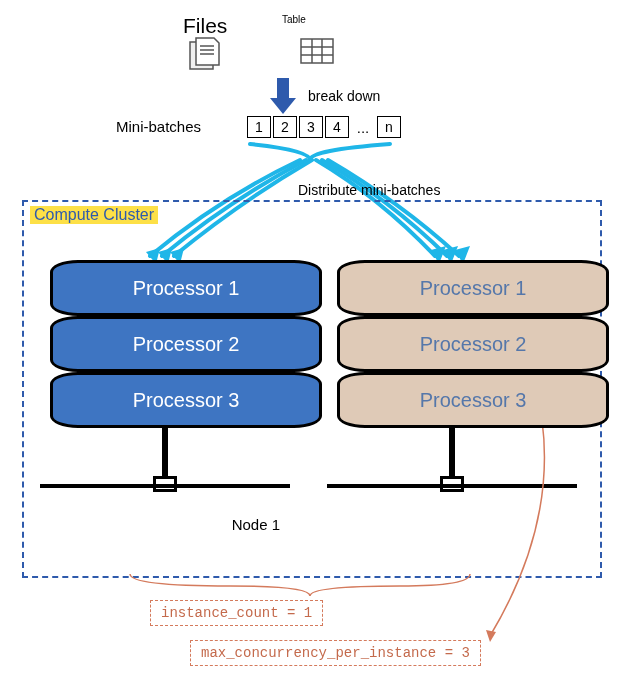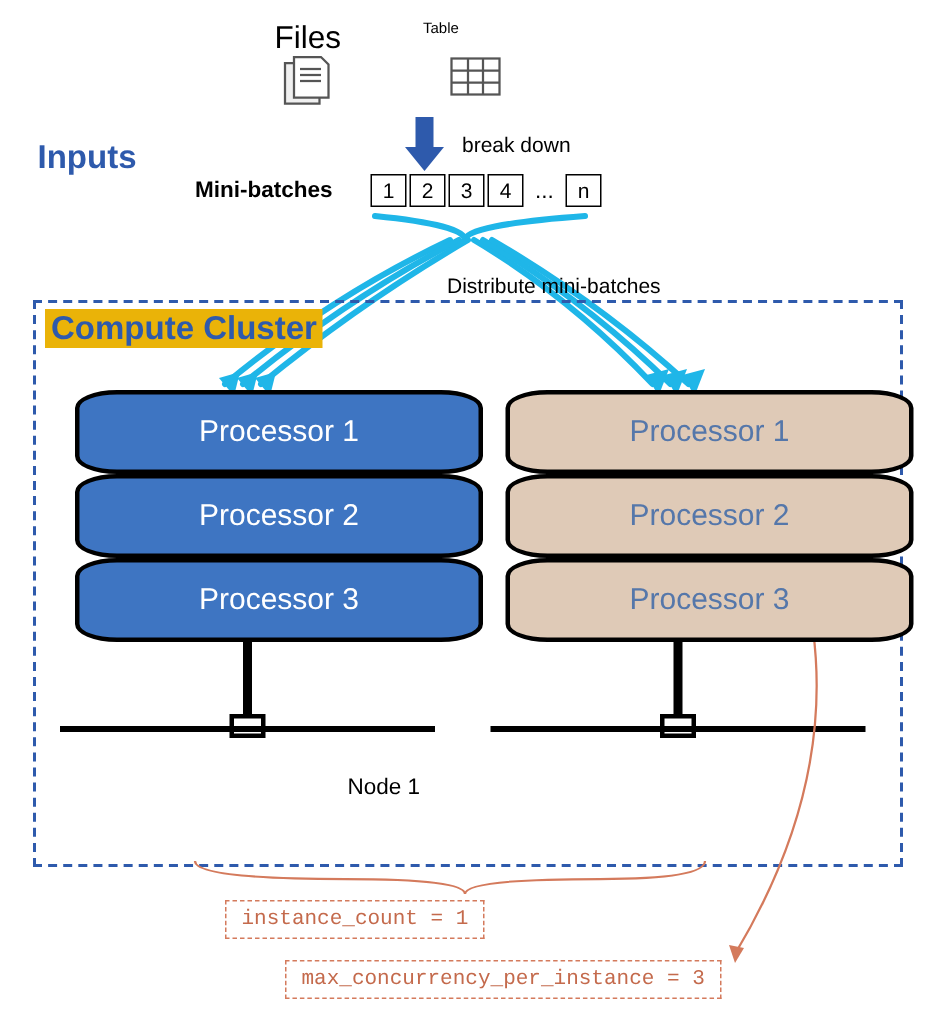--- a/index.html
+++ b/index.html
@@ -54,23 +54,22 @@
   }
   .break-down-label {
     position: absolute;
     top: 78px;
     left: 298px;
     font-size: 14px;
   }
   .mini-batches-label {
     position: absolute;
     top: 108px;
-    left: 120px;
+    left: 106px;
     font-size: 15px;
-    font-weight: bold;
   }
   .batches-row {
     position: absolute;
     top: 106px;
     left: 237px;
     display: flex;
     align-items: center;
     gap: 2px;
   }
   .batch-box {
@@ -102,23 +101,23 @@
     left: 12px;
     width: 580px;
     height: 378px;
     border: 2px dashed #2e5aac;
   }
   .cluster-label {
     position: absolute;
     top: 196px;
     left: 20px;
     color: #2e5aac;
-    font-weight: bold;
-    font-size: 22px;
-    background: #eab308;
+    font-weight: normal;
+    font-size: 16px;
+    background: #fde047;
     padding: 0 4px;
   }
   .node {
     position: absolute;
     width: 230px;
   }
   .node-1 { top: 250px; left: 40px; }
   .node-2 { top: 250px; left: 327px; }
   .disk-stack {
     position: relative;
@@ -199,21 +198,20 @@
     position: absolute;
     color: #3aa6b0;
     font-size: 16px;
   }
 </style>
 </head>
 <body>
 
 <div class="diagram">
 
-  <div class="inputs-label">Inputs</div>
 
   <div class="files-label">Files</div>
   <div class="table-label">Table</div>
 
   <svg class="files-icon" width="40" height="40" viewBox="0 0 40 40">
     <g fill="#f0f0f0" stroke="#555" stroke-width="1.5">
       <path d="M4 6 h18 l5 5 v22 h-23 z"></path>
       <path d="M10 2 h18 l5 5 v22 h-23 z" fill="#fff"></path>
       <line x1="14" y1="10" x2="28" y2="10"></line>
       <line x1="14" y1="14" x2="28" y2="14"></line>

